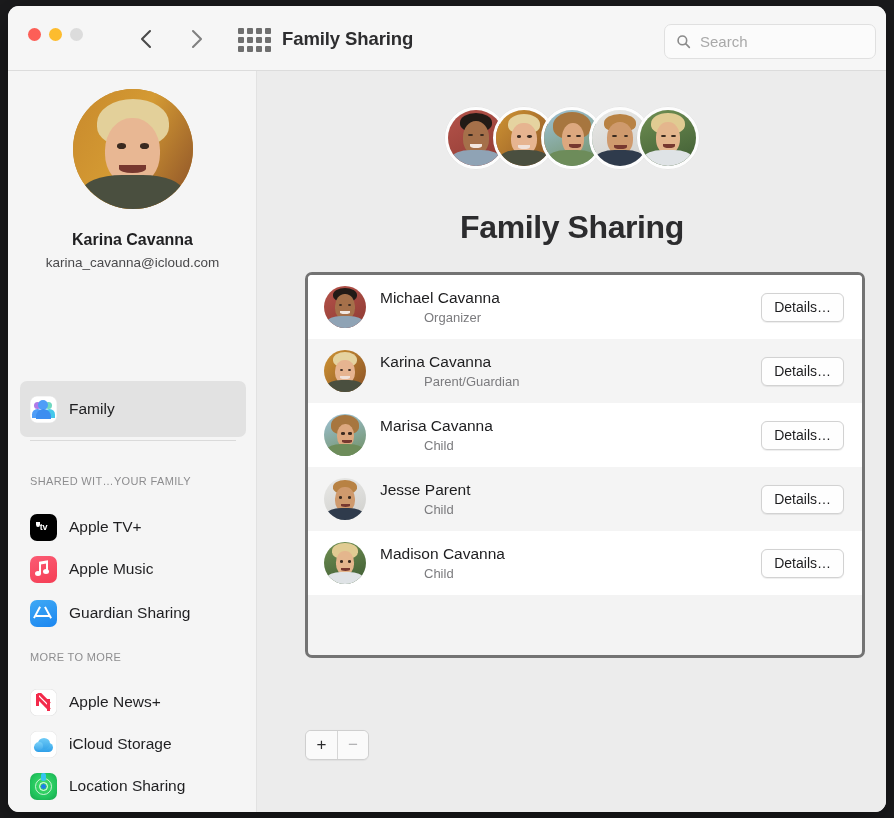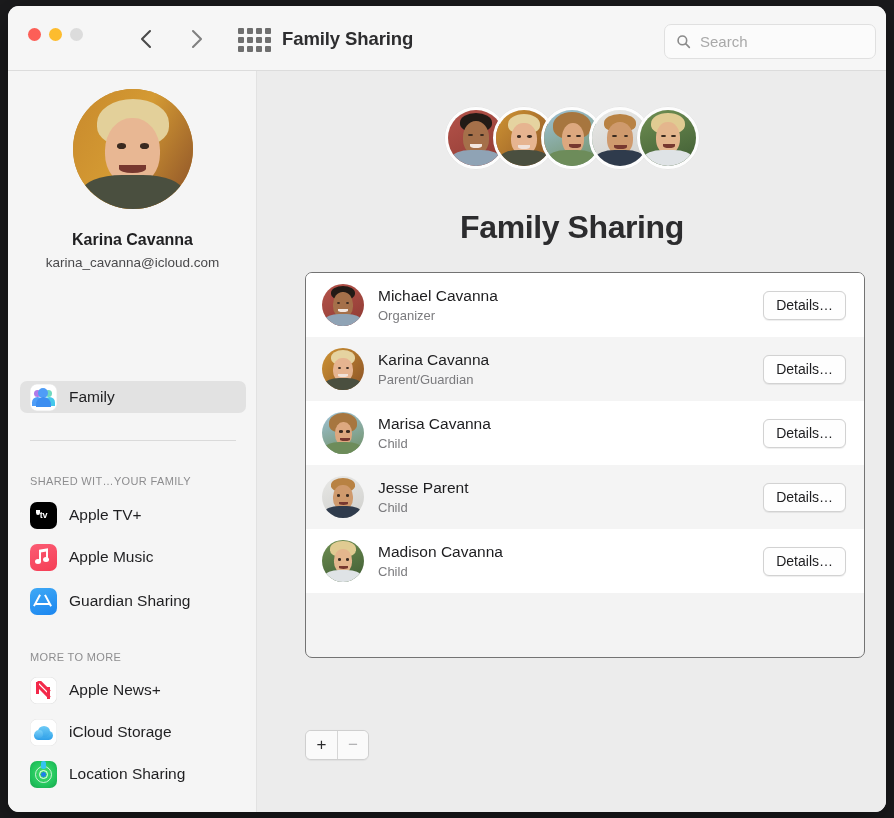--- a/index.html
+++ b/index.html
@@ -93,21 +93,21 @@
   }
   .profile-name {
     margin-top: 22px; font-size: 16px; font-weight: bold; color: #1f1f21;
   }
   .profile-mail {
     margin-top: 6px; font-size: 13.5px; color: #4a4a4c;
   }
 
   .sb-item {
     position: absolute; left: 12px;
-    width: 226px; height: 32px;
+    width: 226px; height: 56px;
     display: flex; align-items: center;
     border-radius: 7px;
     padding-left: 10px;
   }
   .sb-item.selected { background: #e2e2e2; }
   .sb-icon {
     width: 27px; height: 27px; border-radius: 7px;
     flex: none; position: relative; overflow: hidden;
   }
   .sb-label {
@@ -156,39 +156,39 @@
     position: absolute; top: 138px; left: 0; width: 628px;
     text-align: center;
     font-size: 32px; font-weight: bold; color: #2c2c2e;
     letter-spacing: -0.4px;
   }
 
   .member-panel {
     position: absolute; left: 47px; top: 201px;
     width: 560px; height: 386px;
     background: #f3f3f3;
-    border: 1px solid #737373;
+    border: 3px solid #737373;
     border-radius: 7px;
     overflow: hidden;
   }
   .member-row {
     position: relative;
     height: 64px;
     display: flex; align-items: center;
     padding-left: 16px;
     background: #ffffff;
   }
   .member-row.alt { background: #f4f4f4; }
   .row-avatar {
     width: 42px; height: 42px; border-radius: 50%;
     flex: none; overflow: hidden; position: relative;
   }
   .row-text { margin-left: 14px; flex: 1; }
   .row-name { font-size: 15.5px; color: #1d1d1f; }
-  .row-role { font-size: 13px; color: #7b7b7e; margin-top: 3px; }
+  .row-role { font-size: 13px; color: #7b7b7e; margin-top: 3px; margin-left: 44px; }
   .details-btn {
     margin-right: 18px;
     background: #fefefe;
     border: 1px solid #d2d2d2;
     border-radius: 6px;
     padding: 5px 12px 6px;
     font-family: "Liberation Sans", sans-serif;
     font-size: 14px; color: #1d1d1f;
     box-shadow: 0 .5px 1px rgba(0,0,0,.07);
   }

